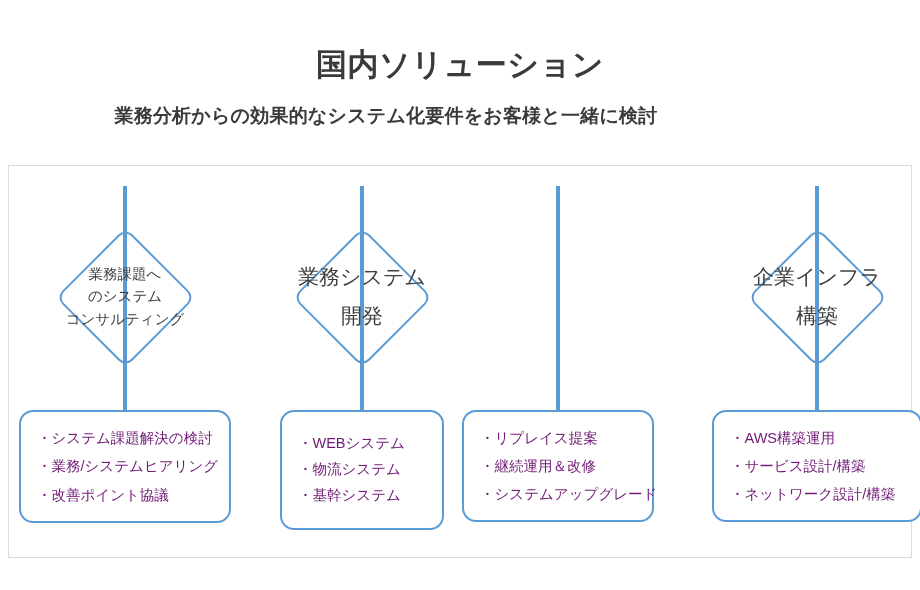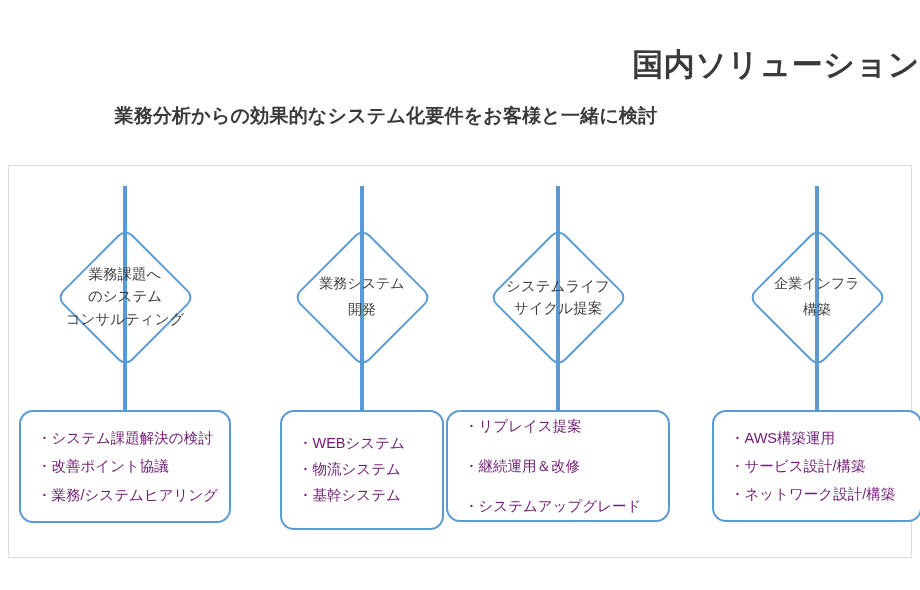--- a/index.html
+++ b/index.html
@@ -15,21 +15,21 @@
     color: #3f3f3f;
     position: relative;
   }
 
   
   .page-title {
     position: absolute;
     left: 0;
     top: 48px;
     width: 920px;
-    text-align: right;
+    text-align: center;
     font-size: 31px;
     font-weight: bold;
     letter-spacing: 0.5px;
     color: #3a3a3a;
     line-height: 1.1;
   }
   .page-subtitle {
     position: absolute;
     left: 0;
     top: 105px;
@@ -106,42 +106,42 @@
     top: 50%;
     width: 192px;
     transform: translateY(-50%);
     text-align: center;
     font-size: 14.5px;
     line-height: 1.55;
     color: #3f3f3f;
     white-space: pre-line;
   }
   .diamond-label.big {
-    font-size: 14px;
+    font-size: 21px;
     line-height: 1.85;
   }
 
   
   .list-box {
     position: absolute;
     top: 244px;
     left: 50%;
     transform: translateX(-50%);
     border: 2px solid #5b9bd5;
     border-radius: 14px;
     background: #ffffff;
     box-sizing: border-box;
     display: flex;
     flex-direction: column;
     justify-content: center;
     padding: 6px 14px 6px 16px;
   }
   .col-0 .list-box { width: 212px; height: 113px; }
   .col-1 .list-box { width: 164px; height: 120px; }
-  .col-2 .list-box { width: 224px; height: 112px; gap: 12px; }
+  .col-2 .list-box { width: 192px; height: 112px; }
   .col-3 .list-box { width: 210px; height: 112px; }
 
   .list-item {
     font-size: 14.5px;
     line-height: 1.95;
     color: #701a75;
     white-space: nowrap;
   }
   .col-1 .list-item { line-height: 1.78; }
 </style>
@@ -156,46 +156,41 @@
   <div class="column col-0">
     <div class="connector"></div>
     <div class="diamond-wrap">
       <div class="diamond-shape"></div>
       <div class="diamond-label">業務課題へ
 のシステム
 コンサルティング</div>
     </div>
     <div class="list-box">
       <div class="list-item">・システム課題解決の検討</div>
+      <div class="list-item">・業務/システムヒアリング</div>
       <div class="list-item">・改善ポイント協議</div>
-      <div class="list-item">・業務/システムヒアリング</div>
     </div>
   </div>
 
   <div class="column col-1">
     <div class="connector"></div>
     <div class="diamond-wrap">
       <div class="diamond-shape"></div>
       <div class="diamond-label big">業務システム
 開発</div>
     </div>
     <div class="list-box">
       <div class="list-item">・WEBシステム</div>
       <div class="list-item">・物流システム</div>
       <div class="list-item">・基幹システム</div>
     </div>
   </div>
 
   <div class="column col-2">
     <div class="connector"></div>
-    <div class="diamond-wrap">
-      <div class="diamond-shape"></div>
-      <div class="diamond-label">システムライフ
-サイクル提案</div>
-    </div>
     <div class="list-box">
       <div class="list-item">・リプレイス提案</div>
       <div class="list-item">・継続運用＆改修</div>
       <div class="list-item">・システムアップグレード</div>
     </div>
   </div>
 
   <div class="column col-3">
     <div class="connector"></div>
     <div class="diamond-wrap">

